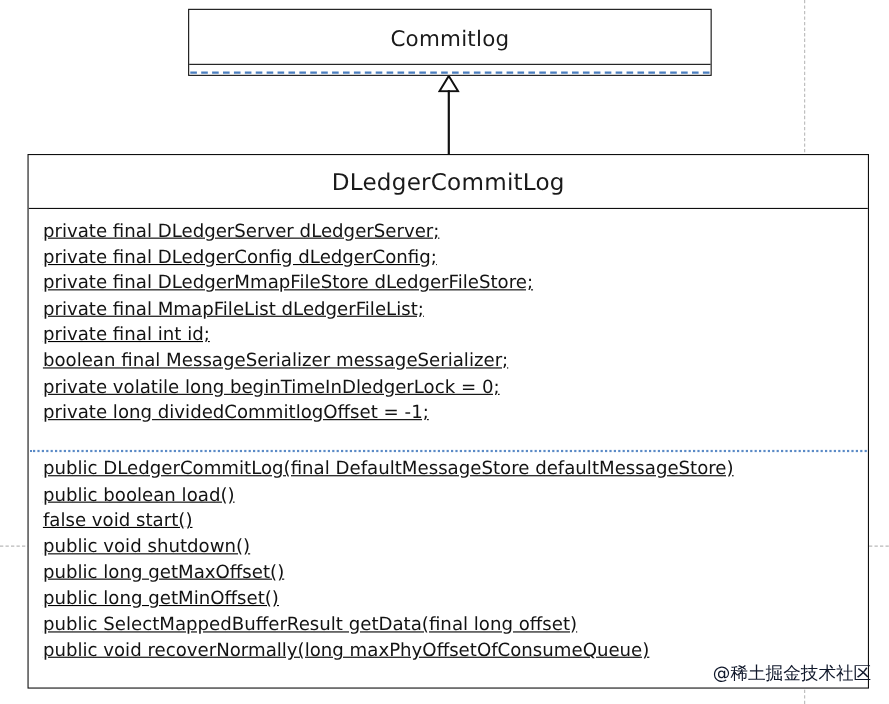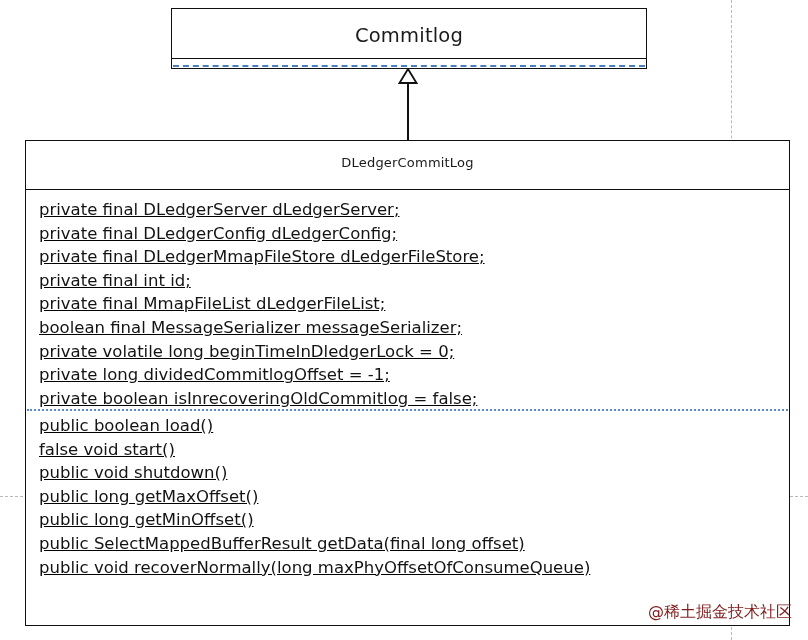--- a/index.html
+++ b/index.html
@@ -96,21 +96,21 @@
   
   #dledger-box {
     left: 25px;
     top: 140px;
     width: 765px;
     height: 486px;
     overflow: hidden;
   }
   #dledger-box .uml-title {
     padding-top: 15px;
-    font-size: 13px;
+    font-size: 21px;
   }
   #dledger-box .title-rule { top: 48px; }
 
   .compartment {
     position: absolute;
     left: 0;
     right: 0;
     text-decoration: underline;
   }
   #attrs-compartment { top: 49px; }
@@ -161,21 +161,21 @@
     z-index: 2;
   }
 
   
   .watermark {
     position: absolute;
     left: 648px;
     top: 604px;
     font-size: 16px;
     line-height: 1;
-    color: #7f1d1d;
+    color: #0f172a;
     white-space: nowrap;
     z-index: 5;
     font-family: "DejaVu Sans", "Liberation Sans", sans-serif;
   }
 </style>
 </head>
 <body>
 
 <div class="canvas">
 
@@ -199,33 +199,33 @@
 
   <div class="uml-box" id="dledger-box">
     <div class="uml-title">DLedgerCommitLog</div>
     <div class="title-rule"></div>
 
     <div class="compartment" id="attrs-compartment">
       <ul class="member-list" id="attr-list">
           <li class="member">private final DLedgerServer dLedgerServer;</li>
           <li class="member">private final DLedgerConfig dLedgerConfig;</li>
           <li class="member">private final DLedgerMmapFileStore dLedgerFileStore;</li>
+          <li class="member">private final MmapFileList dLedgerFileList;</li>
           <li class="member">private final int id;</li>
-          <li class="member">private final MmapFileList dLedgerFileList;</li>
           <li class="member">boolean final MessageSerializer messageSerializer;</li>
           <li class="member">private volatile long beginTimeInDledgerLock = 0;</li>
           <li class="member">private long dividedCommitlogOffset = -1;</li>
-          <li class="member">private boolean isInrecoveringOldCommitlog = false;</li>
         </ul>
     </div>
 
     <div class="compartment-sep"></div>
 
     <div class="compartment" id="ops-compartment">
       <ul class="member-list" id="op-list">
+          <li class="member">public DLedgerCommitLog(final DefaultMessageStore defaultMessageStore)</li>
           <li class="member">public boolean load()</li>
           <li class="member">false void start()</li>
           <li class="member">public void shutdown()</li>
           <li class="member">public long getMaxOffset()</li>
           <li class="member">public long getMinOffset()</li>
           <li class="member">public SelectMappedBufferResult getData(final long offset)</li>
           <li class="member">public void recoverNormally(long maxPhyOffsetOfConsumeQueue)</li>
         </ul>
     </div>
   </div>

